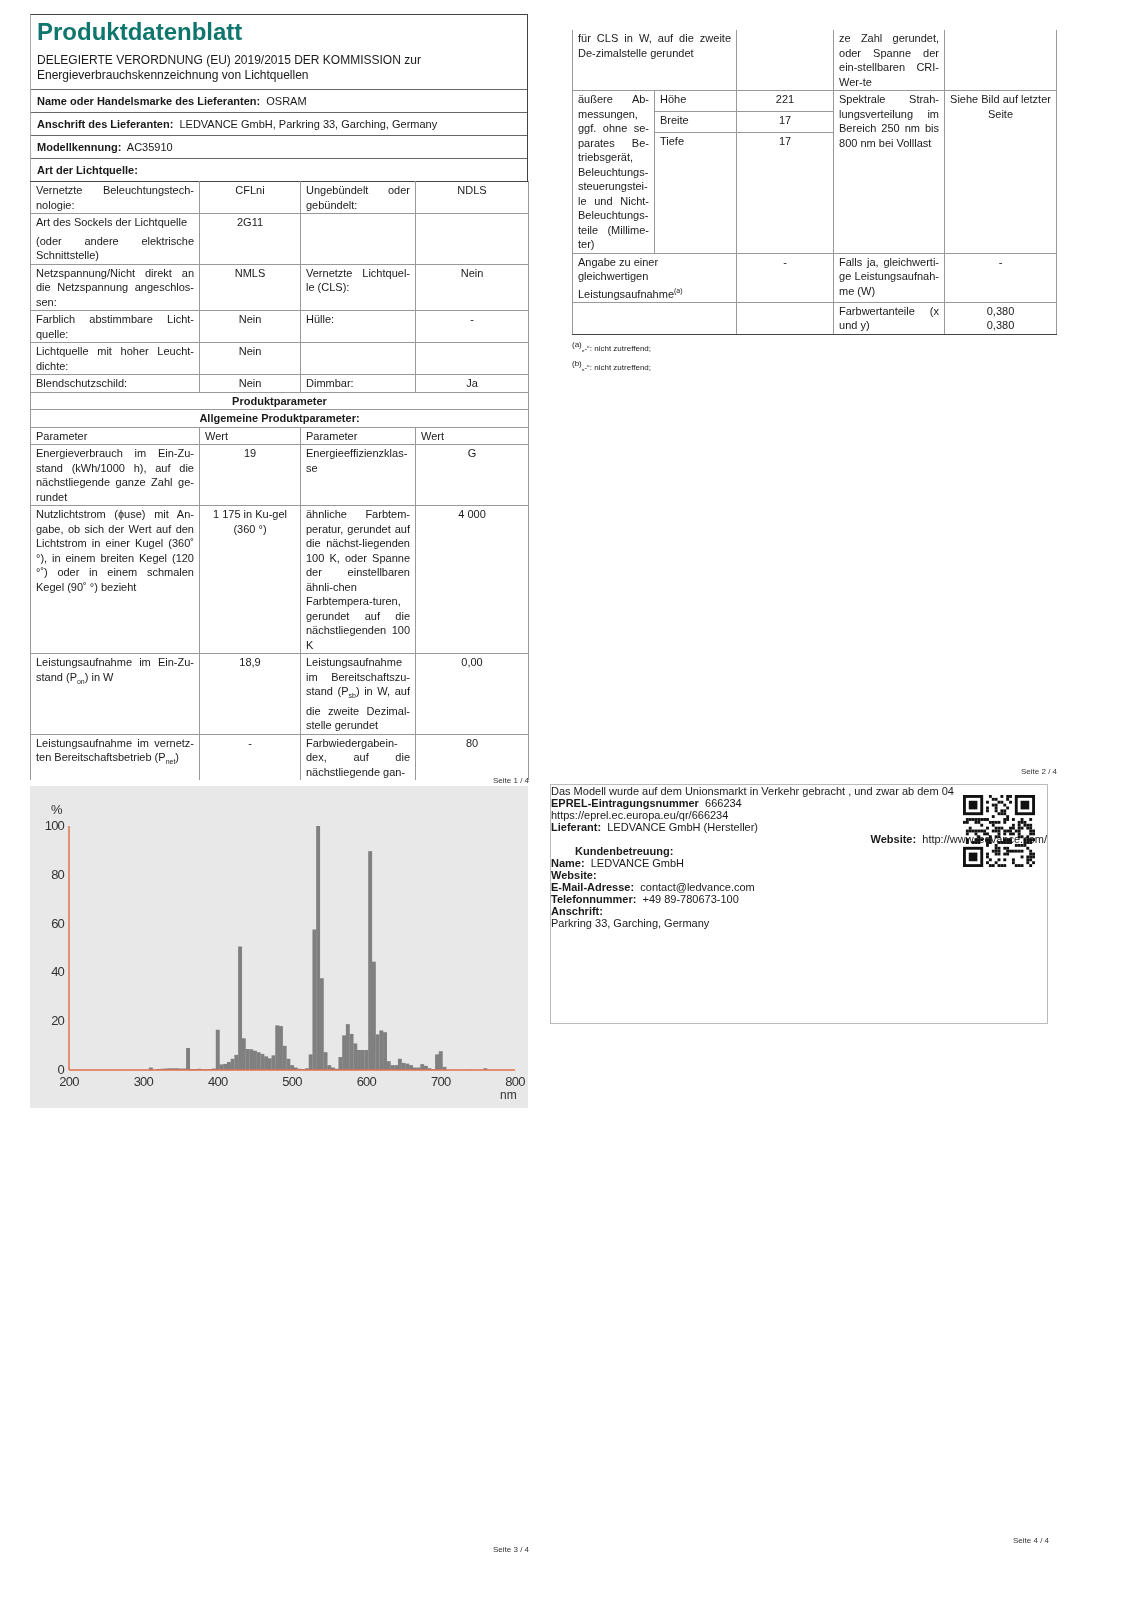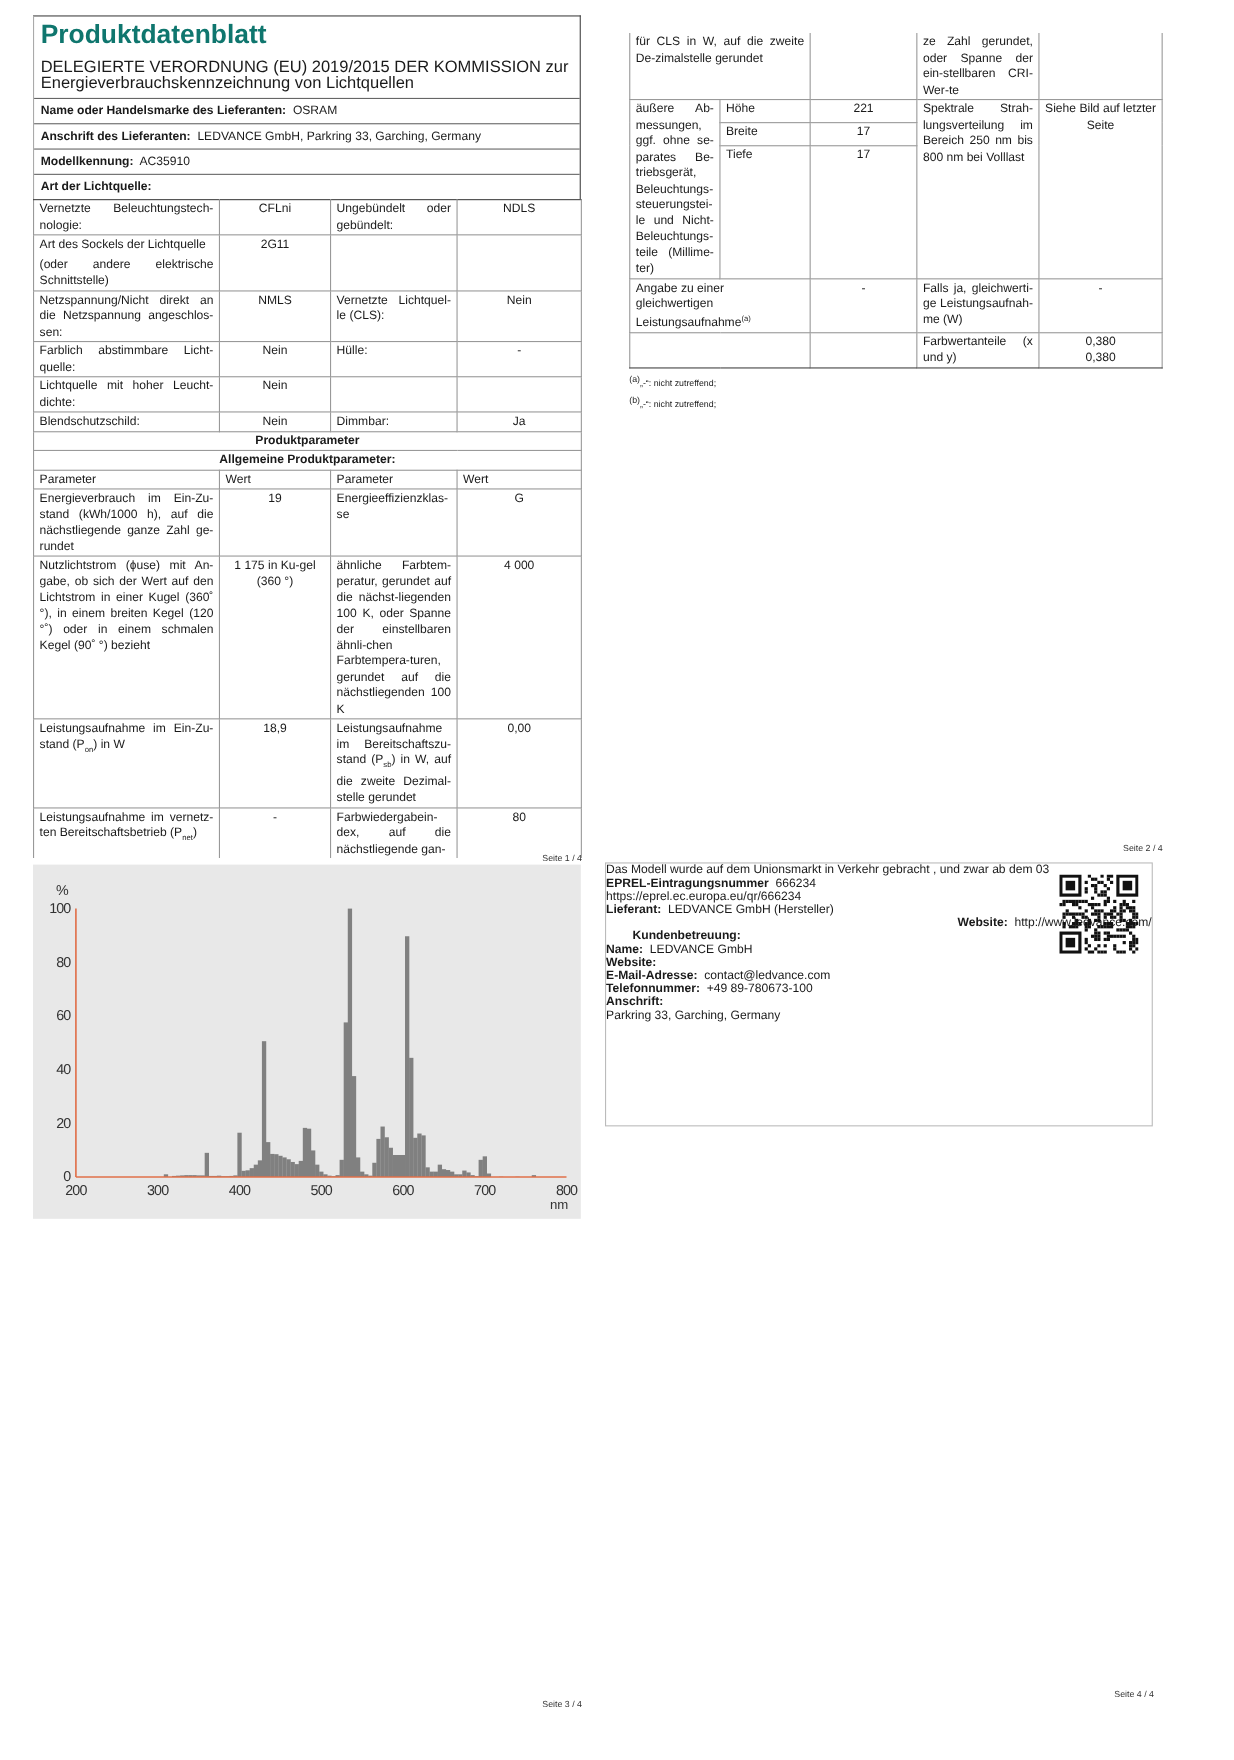--- a/index.html
+++ b/index.html
@@ -4,21 +4,21 @@
 <style>
   html, body { margin: 0; padding: 0; background: #ffffff; }
   body { width: 1122px; height: 1600px; position: relative; font-family: "Liberation Sans", "DejaVu Sans", sans-serif; color: #1a1a1a; overflow: hidden; }
   .page { position: absolute; }
   .p1 { left: 30px; top: 14px; width: 498px; }
   .p2 { left: 572px; top: 30px; width: 484px; }
   .footer { position: absolute; font-size: 8px; color: #333; }
 
   .p1-box { border-top: 1px solid #444; border-right: 1px solid #444; border-left: 1px solid #aaa; }
   .title { font-family: "Liberation Sans", sans-serif; font-weight: bold; font-size: 24px; color: #0f766e; padding: 2px 6px 0 6px; line-height: 30px; }
-  .subtitle { font-size: 15px; line-height: 15px; padding: 6px 6px 6px 6px; }
+  .subtitle { font-size: 12px; line-height: 15px; padding: 6px 6px 6px 6px; }
   .info-row { font-size: 11px; line-height: 14px; padding: 4px 6px; border-top: 1px solid #666; }
   .info-row b { font-weight: bold; }
 
   table.grid { border-collapse: collapse; width: 100%; font-size: 11px; line-height: 14.5px; table-layout: fixed; }
   table.grid td { border: 1px solid #999; vertical-align: top; padding: 1px 5px 1px 5px; }
   table.grid td.c { text-align: center; }
   table.grid td.j { text-align: justify; }
   table.grid tr.thick td { border-top: 1px solid #444; }
   table.grid td.hdr { text-align: center; font-weight: bold; }
   sub, sup { font-size: 7px; }
@@ -313,21 +313,21 @@
         </g>
       <text id="ylabel" x="21" y="28" font-size="13" fill="#333">%</text>
       <text id="xlabel" x="470" y="313" font-size="12" fill="#333">nm</text>
     </svg>
   </div>
 </div>
 <div class="footer" style="left:493px; top:1545px;">Seite 3 / 4</div>
 
 <div class="page" style="left:550px; top:784px; width:498px;">
   <div class="p4-box" style="height:238px;">
-    <div class="line" style="left:6px; top:9px;">Das Modell wurde auf dem Unionsmarkt in Verkehr gebracht , und zwar ab dem 03</div>
+    <div class="line" style="left:6px; top:9px;">Das Modell wurde auf dem Unionsmarkt in Verkehr gebracht , und zwar ab dem 04</div>
     <div class="qr" style="left:412px; top:10px;">
       <svg id="qr" width="72" height="72" viewBox="0 0 25 25">
           <rect x="9" y="0" width="1" height="1" fill="#111"></rect>
           <rect x="13" y="0" width="1" height="1" fill="#111"></rect>
           <rect x="15" y="0" width="1" height="1" fill="#111"></rect>
           <rect x="16" y="0" width="1" height="1" fill="#111"></rect>
           <rect x="10" y="1" width="1" height="1" fill="#111"></rect>
           <rect x="11" y="1" width="1" height="1" fill="#111"></rect>
           <rect x="15" y="1" width="1" height="1" fill="#111"></rect>
           <rect x="8" y="2" width="1" height="1" fill="#111"></rect>

